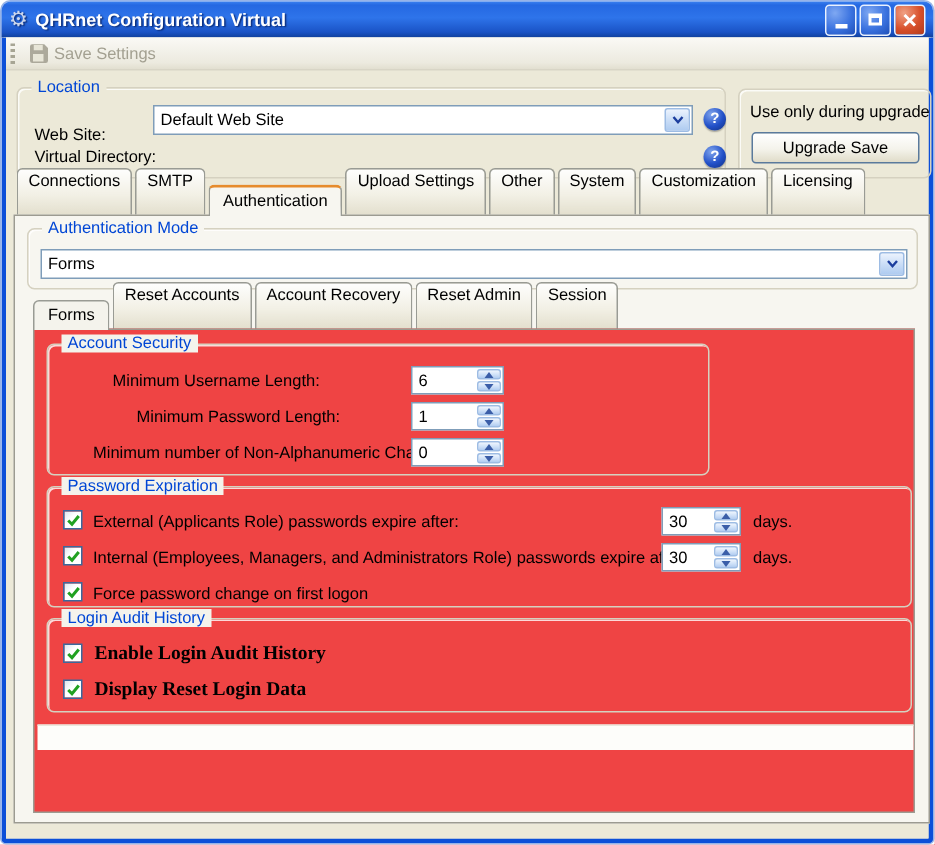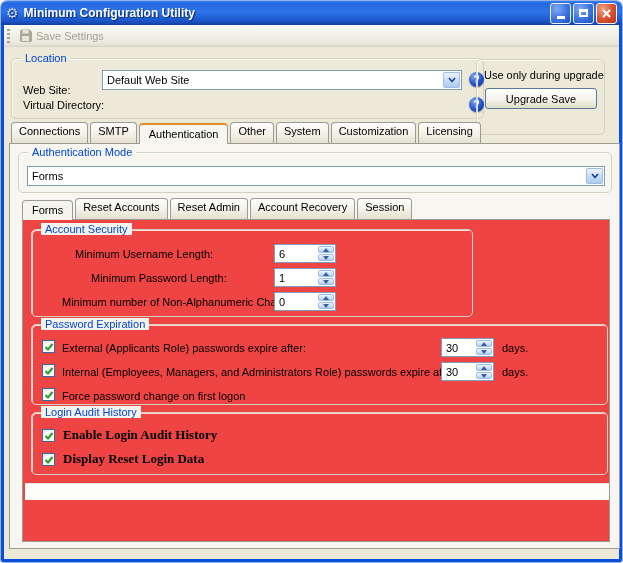--- a/index.html
+++ b/index.html
@@ -58,21 +58,21 @@
           background:radial-gradient(circle at 35% 28%, #7FA4EC, #2250C8 55%, #12307E);
           color:#fff; font-weight:bold; font-size:10px; text-align:center; line-height:15px;
           box-shadow:0 1px 1px rgba(0,0,0,.3); }
 
   .xp-btn { position:absolute; border:1px solid #5A7A9C; border-radius:3px;
             background:linear-gradient(180deg,#FFFFFF,#F4F3EB 55%,#E0DCC9);
             text-align:center; box-shadow:inset 0 0 0 1px #FBFIEF; }
 
   
   .tabstrip { position:absolute; display:flex; align-items:flex-end; gap:2px; }
-  .tab { height:22px; padding:0 7px; line-height:17px; white-space:nowrap;
+  .tab { height:32px; padding:0 7px; line-height:17px; white-space:nowrap;
          border:1px solid #999B94; border-bottom:none; border-radius:4px 4px 0 0;
          background:linear-gradient(180deg,#FEFEFD 0%,#F2F0E5 55%,#E2DECC 100%); }
   .tab.active { height:21px; line-height:19px; background:#F7F6F0;
                 border-top:2px solid #E68B2C; position:relative; z-index:3; padding:0 9px; }
   .tab.sub-active { height:20px; line-height:18px; background:#F4F3EC;
                     position:relative; z-index:3; padding:0 9px; }
 
   .page { position:absolute; border:1px solid #9C9B91; background:#F7F6F0; }
   .subpage { position:absolute; border:1px solid #9C9B91; background:#ef4444; }
 
@@ -95,21 +95,21 @@
 
   .whiteband { position:absolute; background:#FDFDFA; border-top:1px solid #EAE8DC; }
 </style>
 </head>
 <body>
 
 <div class="window">
 
   <div class="titlebar">
     <span class="app-icon">⚙</span>
-    <span class="title-text">Minimum Configuration Utility</span>
+    <span class="title-text">QHRnet Configuration Virtual</span>
     <span class="tb-btn blue">
         <span class="glyph-min"></span>
       </span>
     <span class="tb-btn blue">
         <span class="glyph-max"></span>
       </span>
     <span class="tb-btn red">
       <svg width="11" height="11">
           <path d="M2 2 L9 9 M9 2 L2 9" stroke="#fff" stroke-width="2"></path>
         </svg>
@@ -139,29 +139,30 @@
           <svg width="8" height="6">
               <path d="M1 1 L4 4.5 L7 1" fill="none" stroke="#1C3E9E" stroke-width="1.6"></path>
             </svg>
         </span>
       </div>
       <span class="help" style="left:457px; top:13px;">?</span>
       <span class="label-row" style="left:11px; top:40px;">Virtual Directory:</span>
       <span class="help" style="left:457px; top:38px;">?</span>
     </div>
 
-    <div class="group on-client" style="left:472px; top:34px; width:129px; height:76px;padding-left:45px;">
+    <div class="group on-client" style="left:488px; top:34px; width:129px; height:60px;padding-left:45px;">
       <div class="label-row" style="left:7px; top:9px;">Use only during upgrade</div>
       <button class="xp-btn" style="left:8px; top:28px; width:112px; height:21px; font:inherit;">Upgrade Save</button>
     </div>
 
     <div class="tabstrip" style="left:7px; top:98px; height:21px;">
       <span class="tab">Connections</span>
       <span class="tab">SMTP</span>
       <span class="tab active">Authentication</span>
+      <span class="tab">Upload Settings</span>
       <span class="tab">Other</span>
       <span class="tab">System</span>
       <span class="tab">Customization</span>
       <span class="tab">Licensing</span>
     </div>
 
     <div class="page" style="left:5px; top:118px; width:611px; height:406px;">
 
       <div class="group on-page" style="left:8px; top:8px; width:594px; height:41px;">
         <span class="group-label">Authentication Mode</span>
@@ -171,22 +172,22 @@
             <svg width="8" height="6">
                 <path d="M1 1 L4 4.5 L7 1" fill="none" stroke="#1C3E9E" stroke-width="1.6"></path>
               </svg>
           </span>
         </div>
       </div>
 
       <div class="tabstrip" style="left:12px; top:56px; height:20px;">
         <span class="tab sub-active">Forms</span>
         <span class="tab">Reset Accounts</span>
+        <span class="tab">Account Recovery</span>
         <span class="tab">Reset Admin</span>
-        <span class="tab">Account Recovery</span>
         <span class="tab">Session</span>
       </div>
 
       <div class="subpage" style="left:12px; top:75px; width:588px; height:323px;">
 
         <div class="group on-sub" style="left:8px; top:9px; width:442px; height:88px;">
           <span class="group-label">Account Security</span>
 
           <span class="label-row" style="left:43px; top:18px;">Minimum Username Length:</span>
           <div class="spin" style="left:242px; top:14px; width:62px;">

